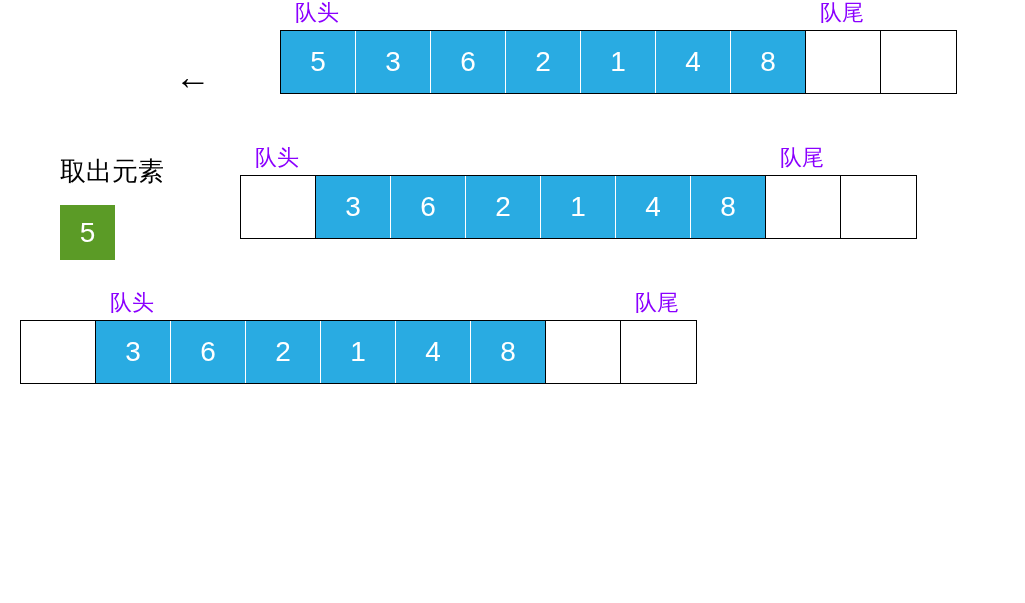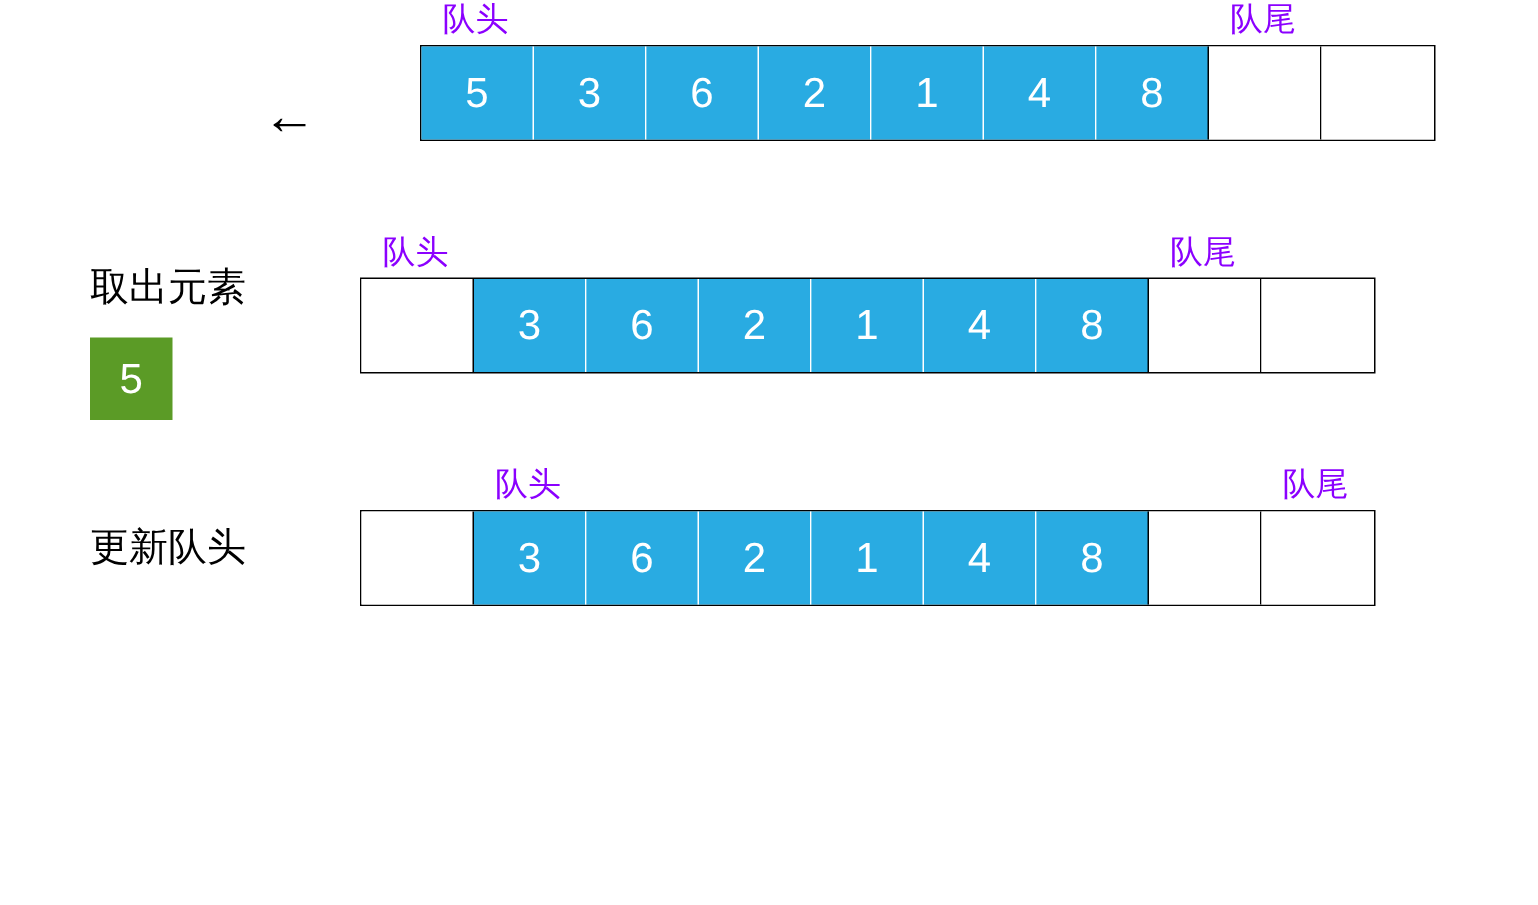--- a/index.html
+++ b/index.html
@@ -91,21 +91,20 @@
       background: #5B9B26;
       color: #fff;
       display: flex;
       align-items: center;
       justify-content: center;
       font-size: 28px;
     }
     .row2 .left-section {
       align-items: flex-start;
       padding-left: 40px;
-      margin-top: 20px;
     }
     .row3 .left-section {
       align-items: flex-start;
       padding-left: 40px;
       justify-content: center;
     }
   </style>
 </head>
 <body>
 
@@ -147,23 +146,20 @@
           <div class="cell filled">1</div>
           <div class="cell filled">4</div>
           <div class="cell filled" style="border-right: 1px solid rgb(0, 0, 0);">8</div>
           <div class="cell empty"></div>
           <div class="cell empty"></div>
         </div>
     </div>
   </div>
 
   <div class="row row3" style="margin-top:60px;">
-    <div class="left-section">
-      <div class="side-label">更新队头</div>
-    </div>
     <div class="queue-section">
       <div class="label-head" style="left:90px;">队头</div>
       <div class="label-tail" style="left:615px;">队尾</div>
       <div class="queue" id="queue3">
           <div class="cell empty" style="border-right: 1px solid rgb(0, 0, 0);"></div>
           <div class="cell filled">3</div>
           <div class="cell filled">6</div>
           <div class="cell filled">2</div>
           <div class="cell filled">1</div>
           <div class="cell filled">4</div>

